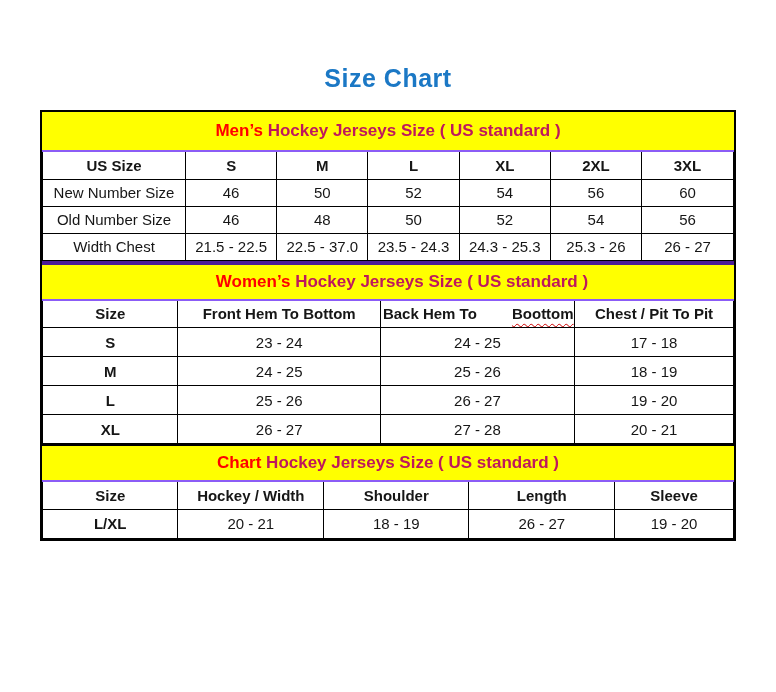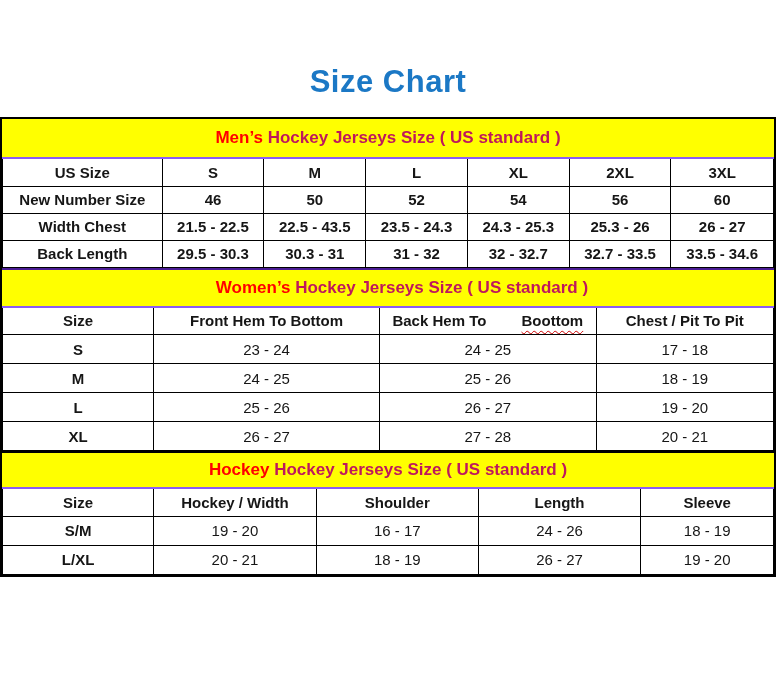--- a/index.html
+++ b/index.html
@@ -8,65 +8,65 @@
     width: 776px; height: 692px;
     font-family: "Liberation Sans", "DejaVu Sans", sans-serif;
     color: #161616;
     overflow: hidden;
   }
   .page { position: relative; width: 776px; height: 692px; background: #fff; }
 
   .page-title {
     padding-top: 64px;
     text-align: center;
-    font-size: 31px;
+    font-size: 25px;
     font-weight: 700;
     letter-spacing: 0.5px;
     color: var(--title-blue, #1b78c5);
   }
 
   .chart-frame {
-    width: 776px;
+    width: 696px;
     margin: 17px auto 0 auto;
     border: 2px solid #000;
     background: #fff;
   }
 
   .band {
     background: var(--band-yellow, #ffff00);
     display: flex;
     align-items: center;
     justify-content: center;
     text-align: center;
     font-size: 17px;
     font-weight: 700;
     color: #111;
   }
   .sec-mens   .band { height: 38px; }
-  .sec-womens .band { height: 38px; border-top: 2px solid #4c1d95; padding-left: 28px; }
+  .sec-womens .band { height: 38px; border-top: 4px solid #4c1d95; padding-left: 28px; }
   .sec-youth  .band { height: 36px; border-top: 2px solid #000; }
   .band-highlight { color: var(--accent-red, #ff0000); white-space: pre; }
   .band-rest { color: #be185d; white-space: pre; }
 
   table.grid {
     width: 100%;
     border-collapse: collapse;
     table-layout: fixed;
   }
   table.grid th, table.grid td {
     border: 1.5px solid #000;
     text-align: center;
     vertical-align: middle;
     font-size: 15px;
     padding: 1px 2px;
     overflow: hidden;
     white-space: nowrap;
   }
   table.grid thead th { font-weight: 700; height: 28px; border-top: 2px solid #8b5cf6; }
-  .sec-mens   tbody td { height: 27px; font-weight: 700; }
+  .sec-mens   tbody td { height: 27px; font-weight: 400; }
   .sec-womens tbody td { height: 29px; font-weight: 400; }
   .sec-youth  tbody td { height: 29px; font-weight: 400; }
   .sec-womens tbody td.rowlabel,
   .sec-youth  tbody td.rowlabel { font-weight: 700; }
 
   .misspelled {
     text-decoration-line: underline;
     text-decoration-style: wavy;
     text-decoration-color: var(--squiggle-red, #cc0000);
     text-decoration-thickness: 1px;
@@ -113,36 +113,36 @@
             <tr>
               <td class="rowlabel">New Number Size</td>
               <td>46</td>
               <td>50</td>
               <td>52</td>
               <td>54</td>
               <td>56</td>
               <td>60</td>
             </tr>
             <tr>
+              <td class="rowlabel">Old Number Size</td>
+              <td>46</td>
+              <td>48</td>
+              <td>50</td>
+              <td>52</td>
+              <td>54</td>
+              <td>56</td>
+            </tr>
+            <tr>
               <td class="rowlabel">Width Chest</td>
               <td>21.5 - 22.5</td>
-              <td>22.5 - 43.5</td>
+              <td>22.5 - 37.0</td>
               <td>23.5 - 24.3</td>
               <td>24.3 - 25.3</td>
               <td>25.3 - 26</td>
               <td>26 - 27</td>
-            </tr>
-            <tr>
-              <td class="rowlabel">Back Length</td>
-              <td>29.5 - 30.3</td>
-              <td>30.3 - 31</td>
-              <td>31 - 32</td>
-              <td>32 - 32.7</td>
-              <td>32.7 - 33.5</td>
-              <td>33.5 - 34.6</td>
             </tr>
           </tbody>
         </table>
     </div>
 
     <div class="section sec-womens">
       <div class="band">
         <span class="band-highlight">Women’s</span>
           <span class="band-rest"> Hockey Jerseys Size ( US standard )</span>
       </div>
@@ -185,21 +185,21 @@
               <td>26 - 27</td>
               <td>27 - 28</td>
               <td>20 - 21</td>
             </tr>
           </tbody>
         </table>
     </div>
 
     <div class="section sec-youth">
       <div class="band">
-        <span class="band-highlight">Hockey</span>
+        <span class="band-highlight">Chart</span>
           <span class="band-rest"> Hockey Jerseys Size ( US standard )</span>
       </div>
       <table class="grid">
           <colgroup>
             <col style="width: 19.6%;">
             <col style="width: 21.1%;">
             <col style="width: 21%;">
             <col style="width: 21.1%;">
             <col style="width: 17.2%;">
           </colgroup>
@@ -207,27 +207,20 @@
             <tr>
               <th>Size</th>
               <th>Hockey / Width</th>
               <th>Shoulder</th>
               <th>Length</th>
               <th>Sleeve</th>
             </tr>
           </thead>
           <tbody>
             <tr>
-              <td class="rowlabel">S/M</td>
-              <td>19 - 20</td>
-              <td>16 - 17</td>
-              <td>24 - 26</td>
-              <td>18 - 19</td>
-            </tr>
-            <tr>
               <td class="rowlabel">L/XL</td>
               <td>20 - 21</td>
               <td>18 - 19</td>
               <td>26 - 27</td>
               <td>19 - 20</td>
             </tr>
           </tbody>
         </table>
     </div>
 

